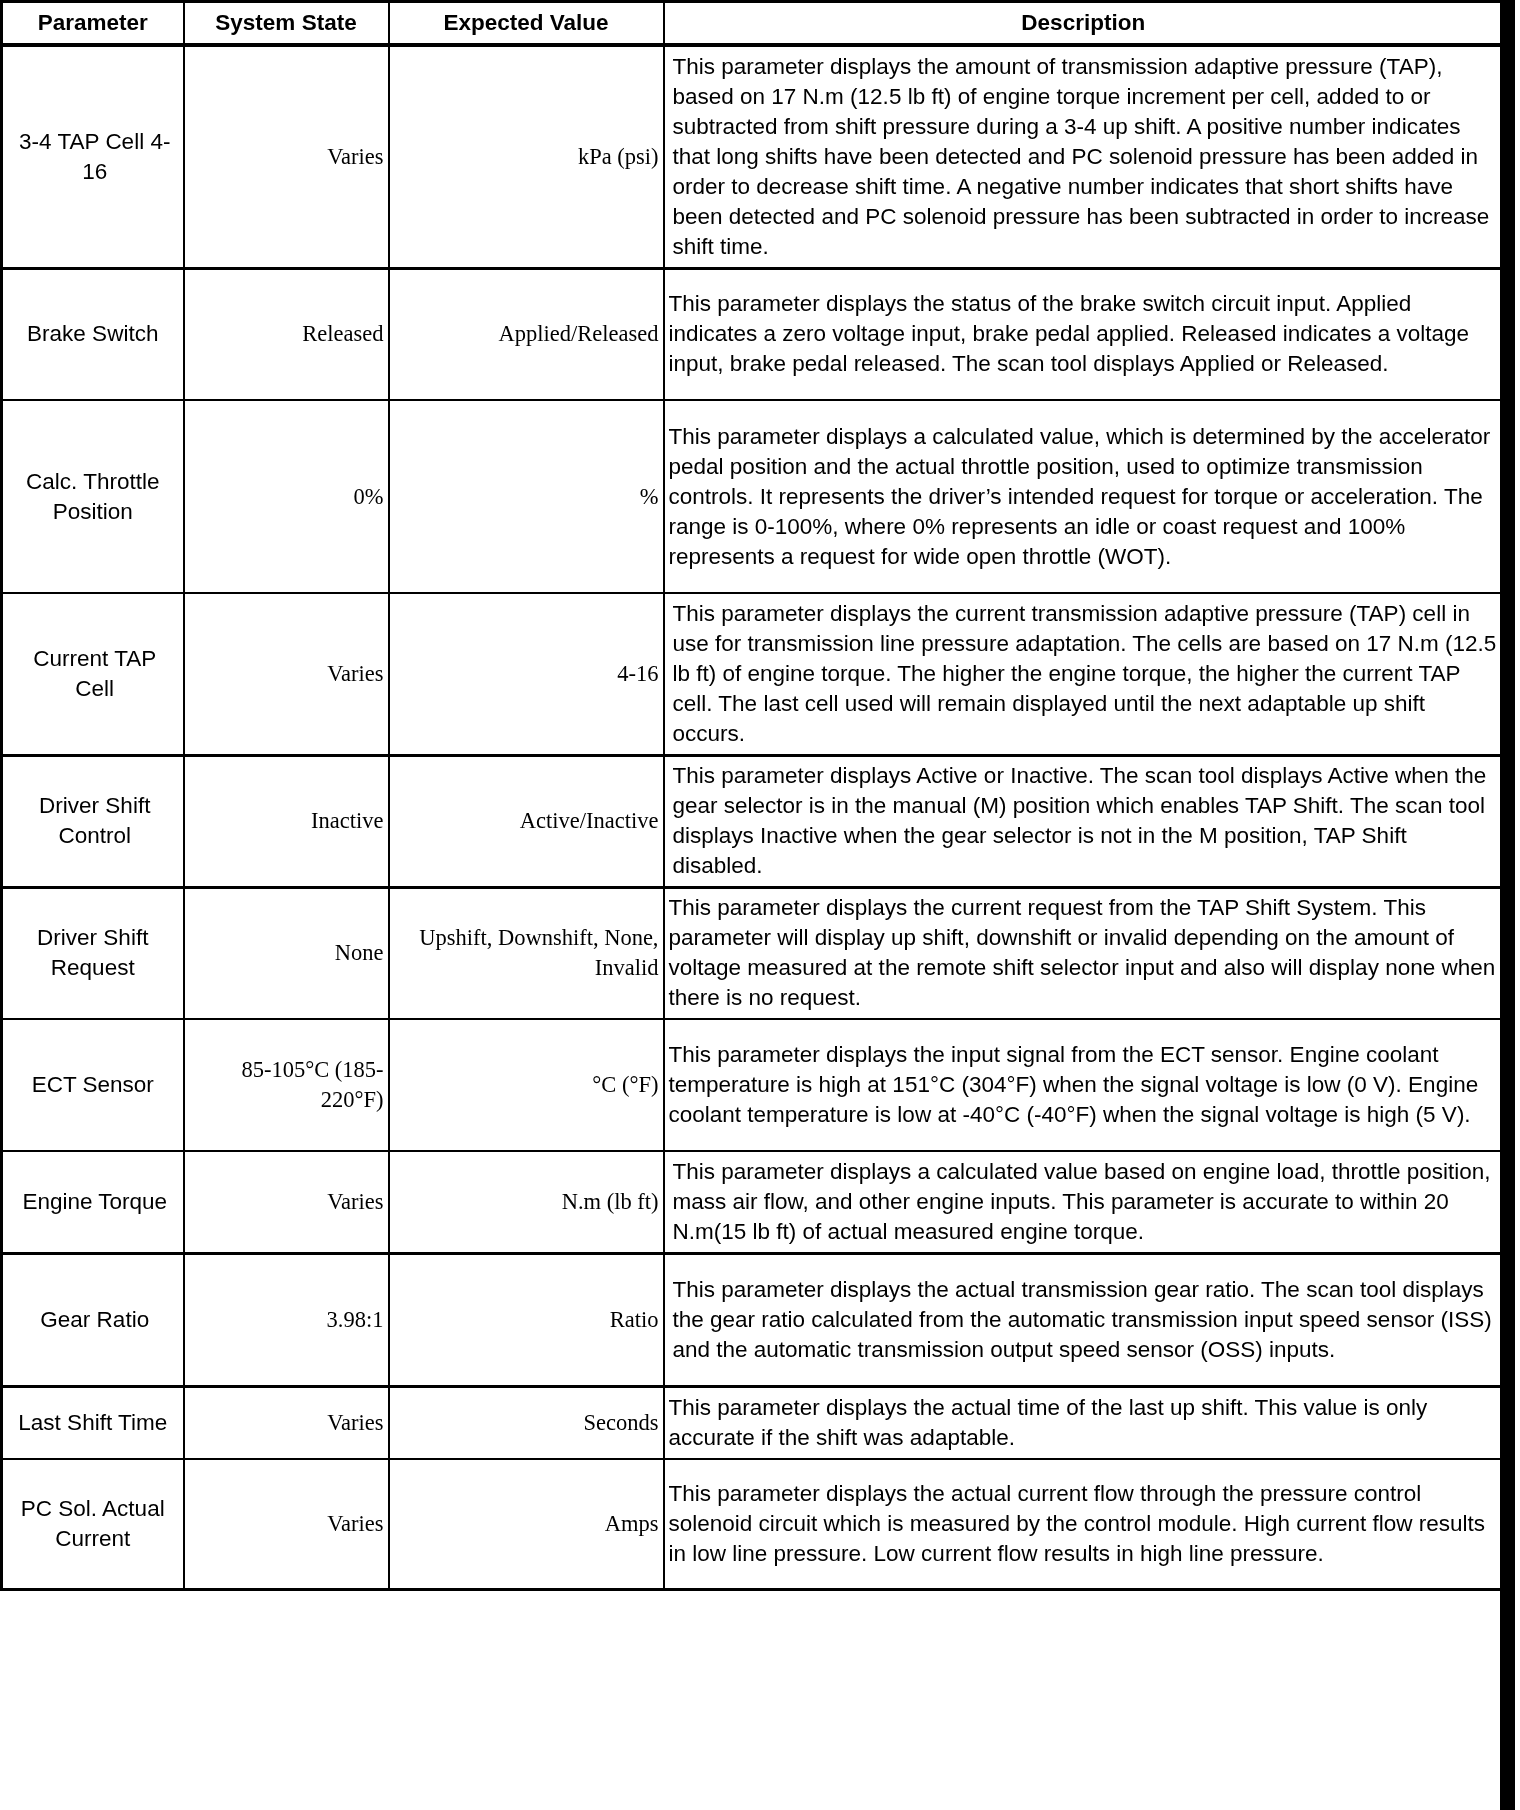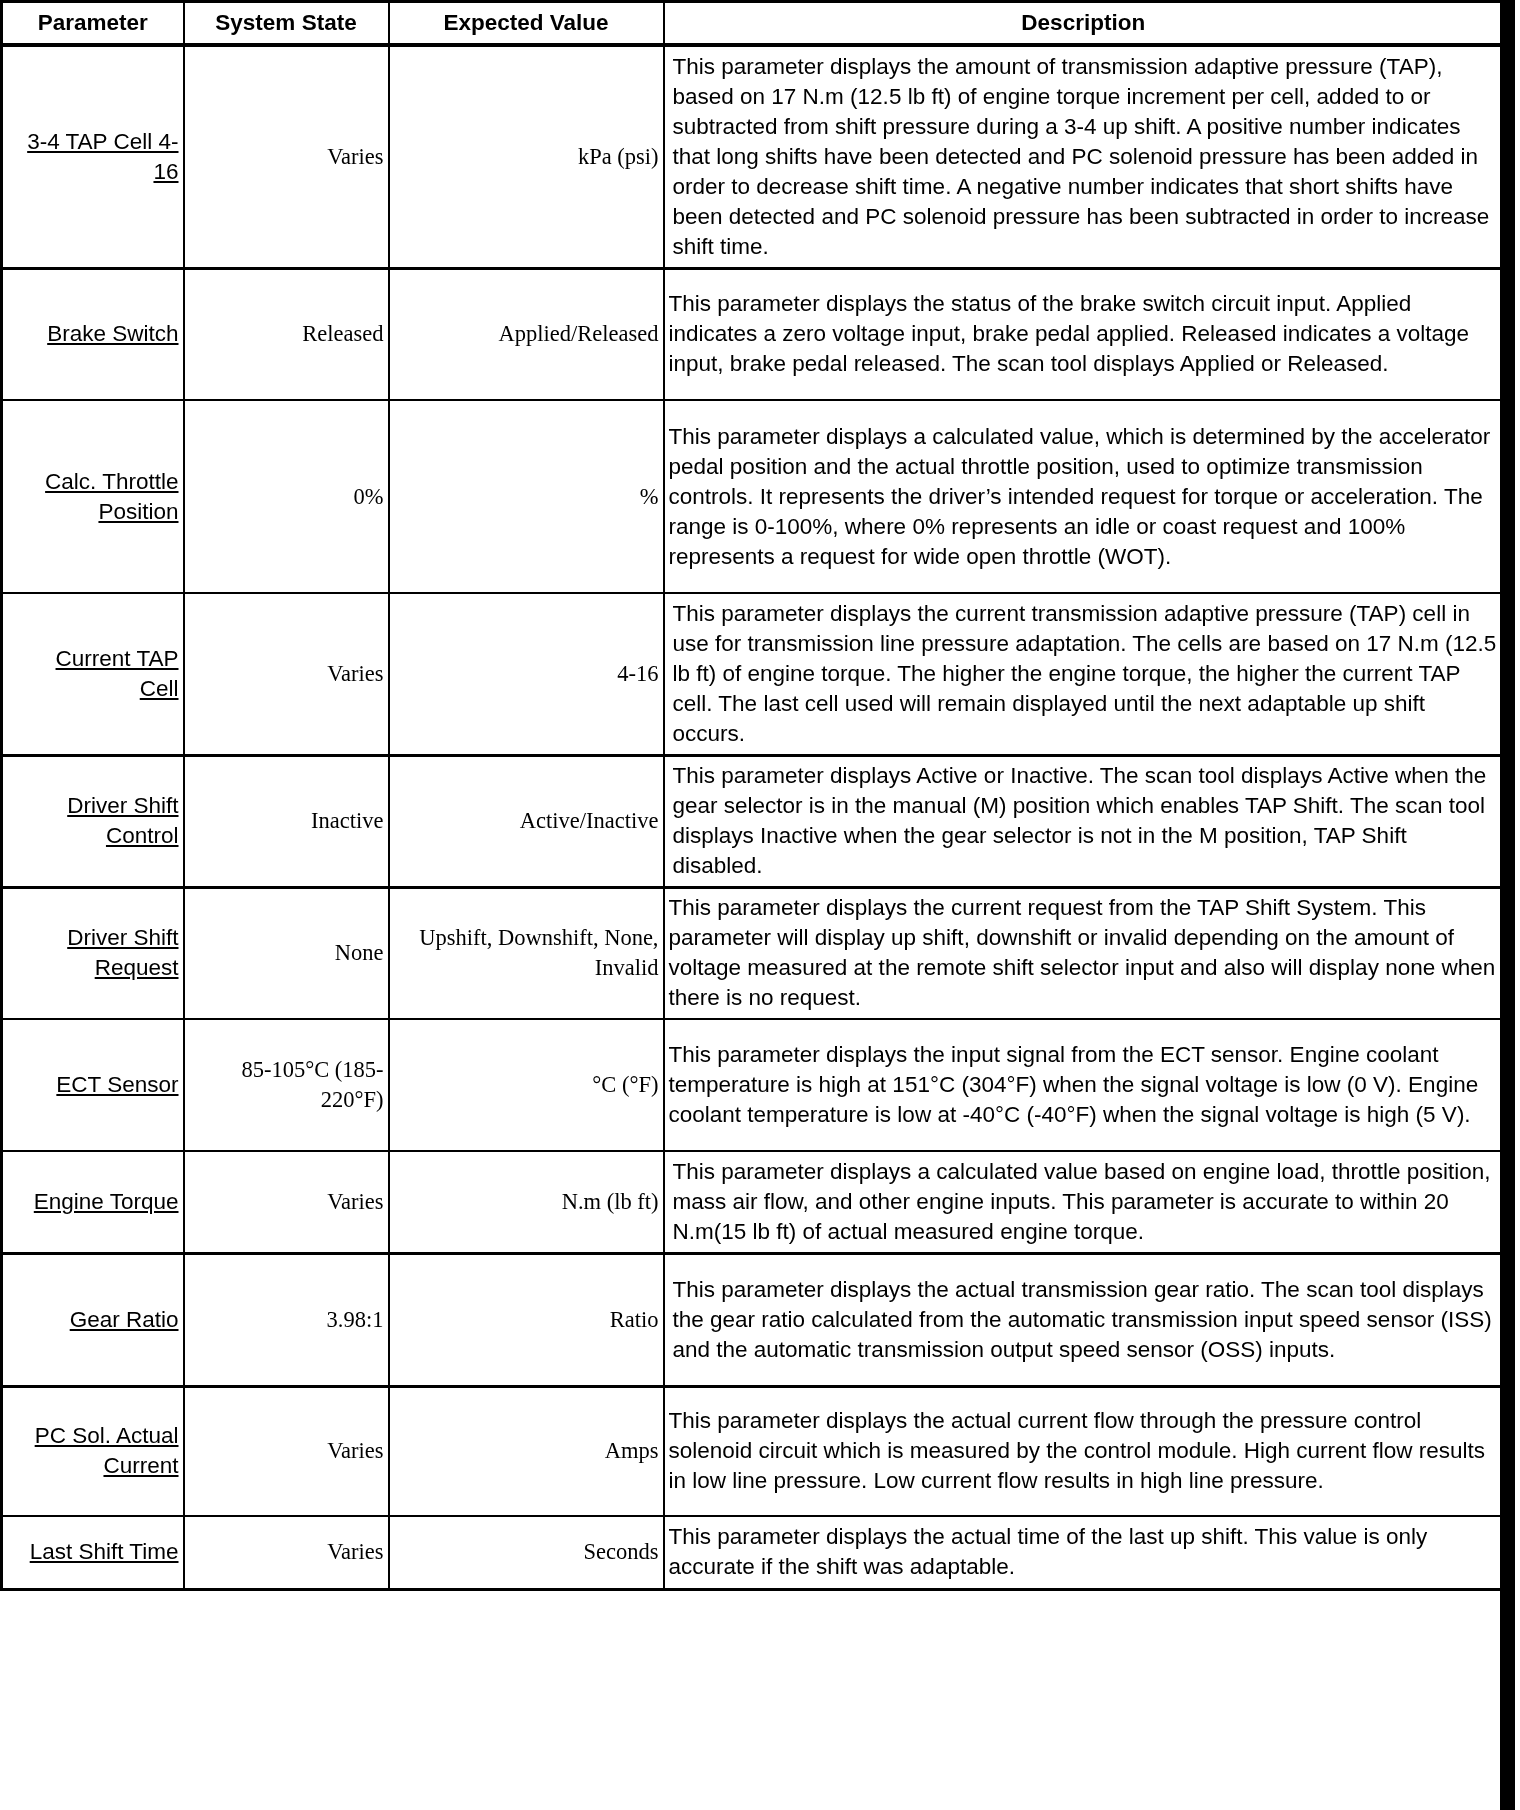--- a/index.html
+++ b/index.html
@@ -40,21 +40,21 @@
       vertical-align: middle;
       overflow: hidden;
     }
     table.params th {
       font-weight: bold;
       text-align: center;
       height: 40px;
       border-bottom: 4px solid #000;
       font-size: 22.5px;
     }
-    td.c-param { text-align: right; padding-left: 5px; text-decoration: underline; }
+    td.c-param { text-align: center; padding-left: 5px; }
     td.c-state, td.c-expected { text-align: right; font-family: Liberation Serif, serif; }
     td.c-desc { text-align: left; vertical-align: top; padding-top: 1px; padding-left: 4px; padding-right: 2px; }
     col.col1 { width: 182px; }
     col.col2 { width: 205px; }
     col.col3 { width: 275px; }
     col.col4 { width: 840px; }
     tr.thick td { border-bottom-width: 3px; padding-left: 8px; }
   </style>
 </head>
 <body>
@@ -124,26 +124,26 @@
       <td class="c-state">Varies</td>
       <td class="c-expected">N.m (lb ft)</td>
       <td class="c-desc">This parameter displays a calculated value based on engine load, throttle position, mass air flow, and other engine inputs. This parameter is accurate to within 20 N.m(15 lb ft) of actual measured engine torque.</td>
     </tr>
     <tr class="thick" style="height:133px">
       <td class="c-param">Gear Ratio</td>
       <td class="c-state">3.98:1</td>
       <td class="c-expected">Ratio</td>
       <td class="c-desc">This parameter displays the actual transmission gear ratio. The scan tool displays the gear ratio calculated from the automatic transmission input speed sensor (ISS) and the automatic transmission output speed sensor (OSS) inputs.</td>
     </tr>
+    <tr style="height:73px">
+      <td class="c-param">Last Shift Time</td>
+      <td class="c-state">Varies</td>
+      <td class="c-expected">Seconds</td>
+      <td class="c-desc">This parameter displays the actual time of the last up shift. This value is only accurate if the shift was adaptable.</td>
+    </tr>
     <tr style="height:130px">
       <td class="c-param">PC Sol. Actual Current</td>
       <td class="c-state">Varies</td>
       <td class="c-expected">Amps</td>
       <td class="c-desc">This parameter displays the actual current flow through the pressure control solenoid circuit which is measured by the control module. High current flow results in low line pressure. Low current flow results in high line pressure.</td>
     </tr>
-    <tr style="height:73px">
-      <td class="c-param">Last Shift Time</td>
-      <td class="c-state">Varies</td>
-      <td class="c-expected">Seconds</td>
-      <td class="c-desc">This parameter displays the actual time of the last up shift. This value is only accurate if the shift was adaptable.</td>
-    </tr>
   </tbody>
 </table>
 
 </body></html>

